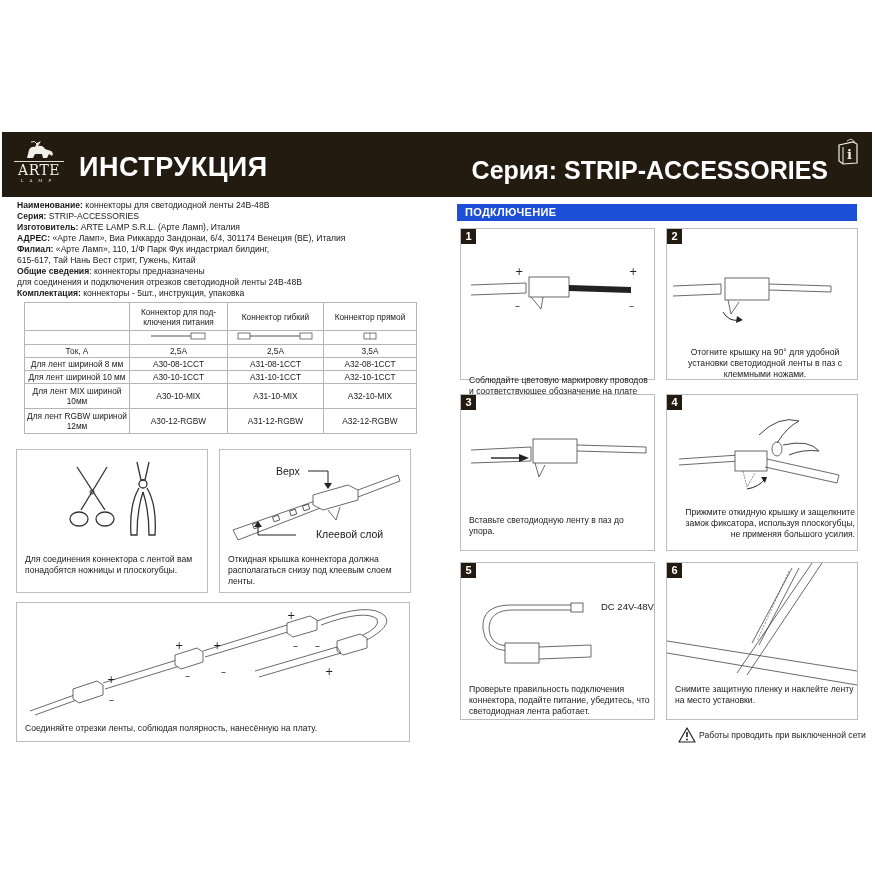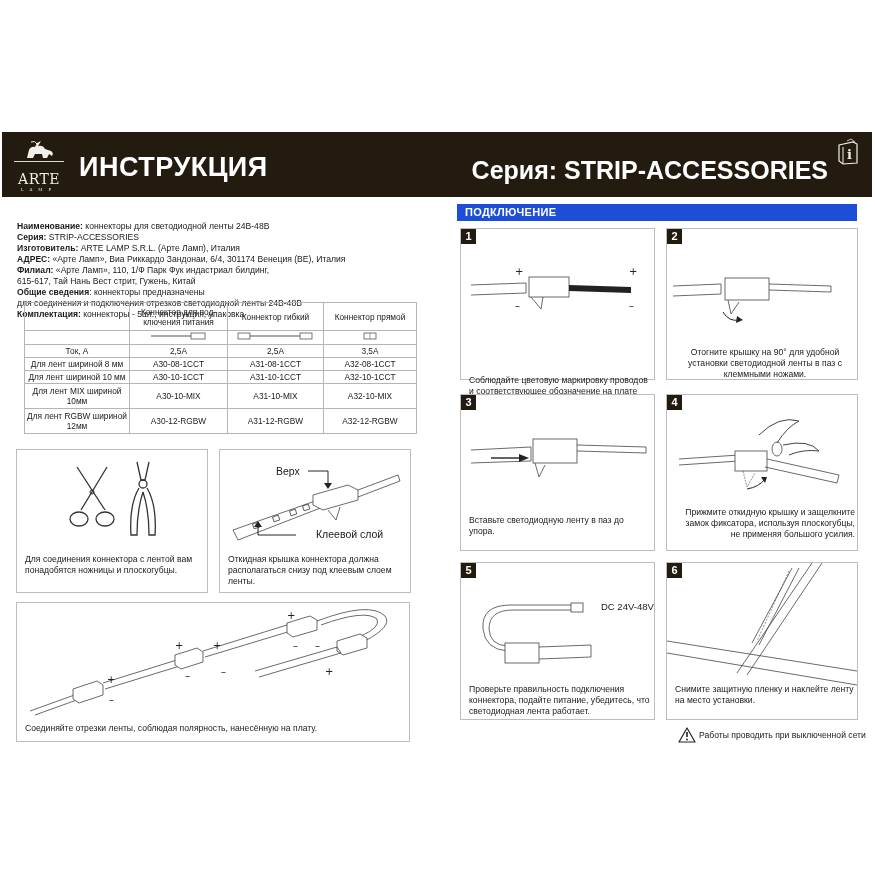--- a/index.html
+++ b/index.html
@@ -5,27 +5,27 @@
   * { box-sizing: border-box; margin: 0; padding: 0; }
   html, body { width: 875px; height: 875px; background: #ffffff; overflow: hidden; }
   body { font-family: "DejaVu Sans", "Liberation Sans", sans-serif; color: #1a1a1a; position: relative; }
 
   .header {
     position: absolute; left: 2px; top: 132px; width: 870px; height: 65px;
     background: #231a10;
   }
   .logo { position: absolute; left: 12px; top: 8px; width: 50px; height: 50px; color: #f2eee8; text-align: center; }
   .logo svg { display: block; margin: 0 auto; }
-  .logo-text { font-family: "DejaVu Serif", "Liberation Serif", serif; font-size: 14px; line-height: 14px; letter-spacing: 0.5px; border-top: 1px solid #e0dbd2; padding-top: 10px; margin-top: 1px; }
+  .logo-text { font-family: "DejaVu Serif", "Liberation Serif", serif; font-size: 14px; line-height: 14px; letter-spacing: 0.5px; border-top: 1px solid #e0dbd2; padding-top: 1px; margin-top: 1px; }
   .logo-sub { font-family: "DejaVu Serif", "Liberation Serif", serif; font-size: 4px; letter-spacing: 6px; margin-top: 1px; }
   .title-left { position: absolute; left: 77px; top: 20px; font-size: 27px; font-weight: bold; color: #ffffff; letter-spacing: 0.5px; font-family: "Liberation Sans", "DejaVu Sans", sans-serif; }
   .title-right { position: absolute; right: 44px; top: 24px; font-size: 25px; color: #ffffff; font-family: "Liberation Sans", "DejaVu Sans", sans-serif; font-weight: bold; }
   .info-icon { position: absolute; right: 13px; top: 7px; width: 22px; height: 26px; }
 
-  .info { position: absolute; left: 17px; top: 200px; width: 420px; font-size: 8.6px; line-height: 11px; font-family: "Liberation Sans", sans-serif; margin-top: 21px; }
+  .info { position: absolute; left: 17px; top: 200px; width: 420px; font-size: 8.6px; line-height: 11px; font-family: "Liberation Sans", sans-serif; }
   .info b { font-weight: bold; }
 
   table.spec { position: absolute; left: 16px; top: 302px; width: 393px; border-collapse: collapse; font-family: "Liberation Sans", sans-serif; font-size: 8.3px; margin-left: 8px; }
   table.spec td, table.spec th { border: 1px solid #b5b5b5; text-align: center; font-weight: normal; padding: 1px 2px; }
   table.spec th { height: 28px; line-height: 10px; }
   table.spec tr.icons td { height: 14px; }
   table.spec tr.r td { height: 13px; }
   table.spec tr.r2 td { height: 25px; line-height: 10px; }
 
   .panel { position: absolute; border: 1px solid #bdbdbd; background: #fff; }

